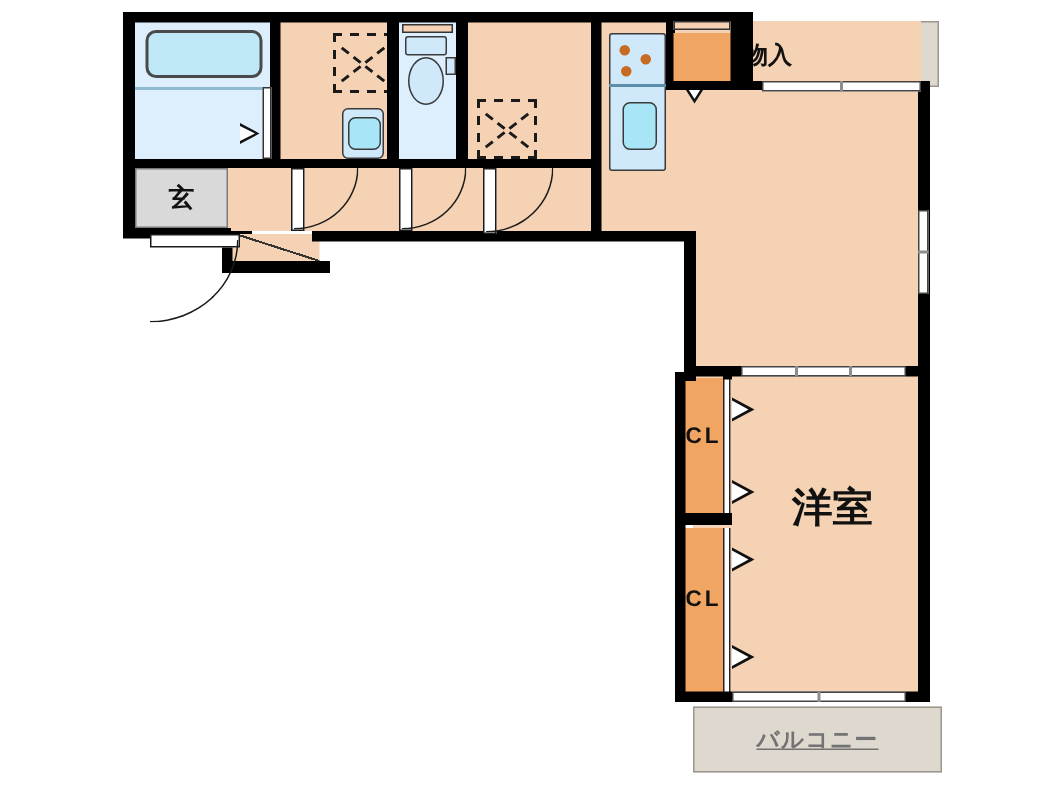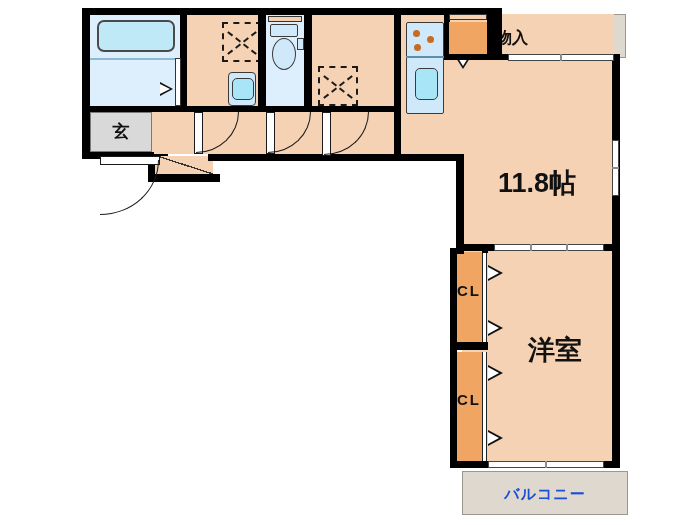--- a/index.html
+++ b/index.html
@@ -18,23 +18,23 @@
   .genkan    {background:#d9d9d9;border:1px solid #7a7a7a;}
   .wall      {background:#000000;}
   .win       {background:#ffffff;border:1px solid #444;}
   .winline   {background:#8d8d8d;}
 
   
   .lbl{position:absolute;color:#111;font-weight:bold;white-space:nowrap;
        text-align:center;line-height:1;}
   .lbl.ldk   {font-size:31px;letter-spacing:1px;}
   .lbl.ldknum{font-size:27px;}
-  .lbl.room  {font-size:27px;margin-top:12px;}
+  .lbl.room  {font-size:27px;}
   .lbl.roomnum{font-size:25px;}
-  .lbl.bal   {font-size:15px;letter-spacing:1px;color:#1d4ed8;}
+  .lbl.bal   {font-size:15px;letter-spacing:1px;color:#737373;text-decoration:underline;}
   .lbl.cl    {font-size:15px;color:#111;line-height:1.05;}
   .lbl.gen   {font-size:17px;}
   .lbl.mono  {font-size:16px;letter-spacing:0px;}
 
   
   .arc{position:absolute;border:1.7px solid #1a1a1a;background:#ffffff;}
   .arcBR{border-radius:0 0 100% 0;border-left:none;border-top:none;}
   .doorleaf{position:absolute;background:#ffffff;border:1.6px solid #1a1a1a;}
 
   .dashbox{position:absolute;border:2px dashed #1a1a1a;}
@@ -200,17 +200,16 @@
 
   <div class="doorleaf" style="left:194px;top:112px;width:7px;height:40px;"></div>
   <div class="arc arcBR" style="left:196px;top:112px;width:42px;height:40px;background:transparent;"></div>
 
   <div class="doorleaf" style="left:266px;top:112px;width:7px;height:40px;"></div>
   <div class="arc arcBR" style="left:268px;top:112px;width:42px;height:40px;background:transparent;"></div>
 
   <div class="doorleaf" style="left:322px;top:112px;width:7px;height:42px;"></div>
   <div class="arc arcBR" style="left:324px;top:112px;width:44px;height:42px;background:transparent;"></div>
 
-  <div class="lbl ldknum" style="left:462px;top:170px;width:150px;">11.8帖</div>
 
   <div class="lbl room" style="left:496px;top:325px;width:118px;">洋室</div>
 
 </div>
 
 </body></html>

